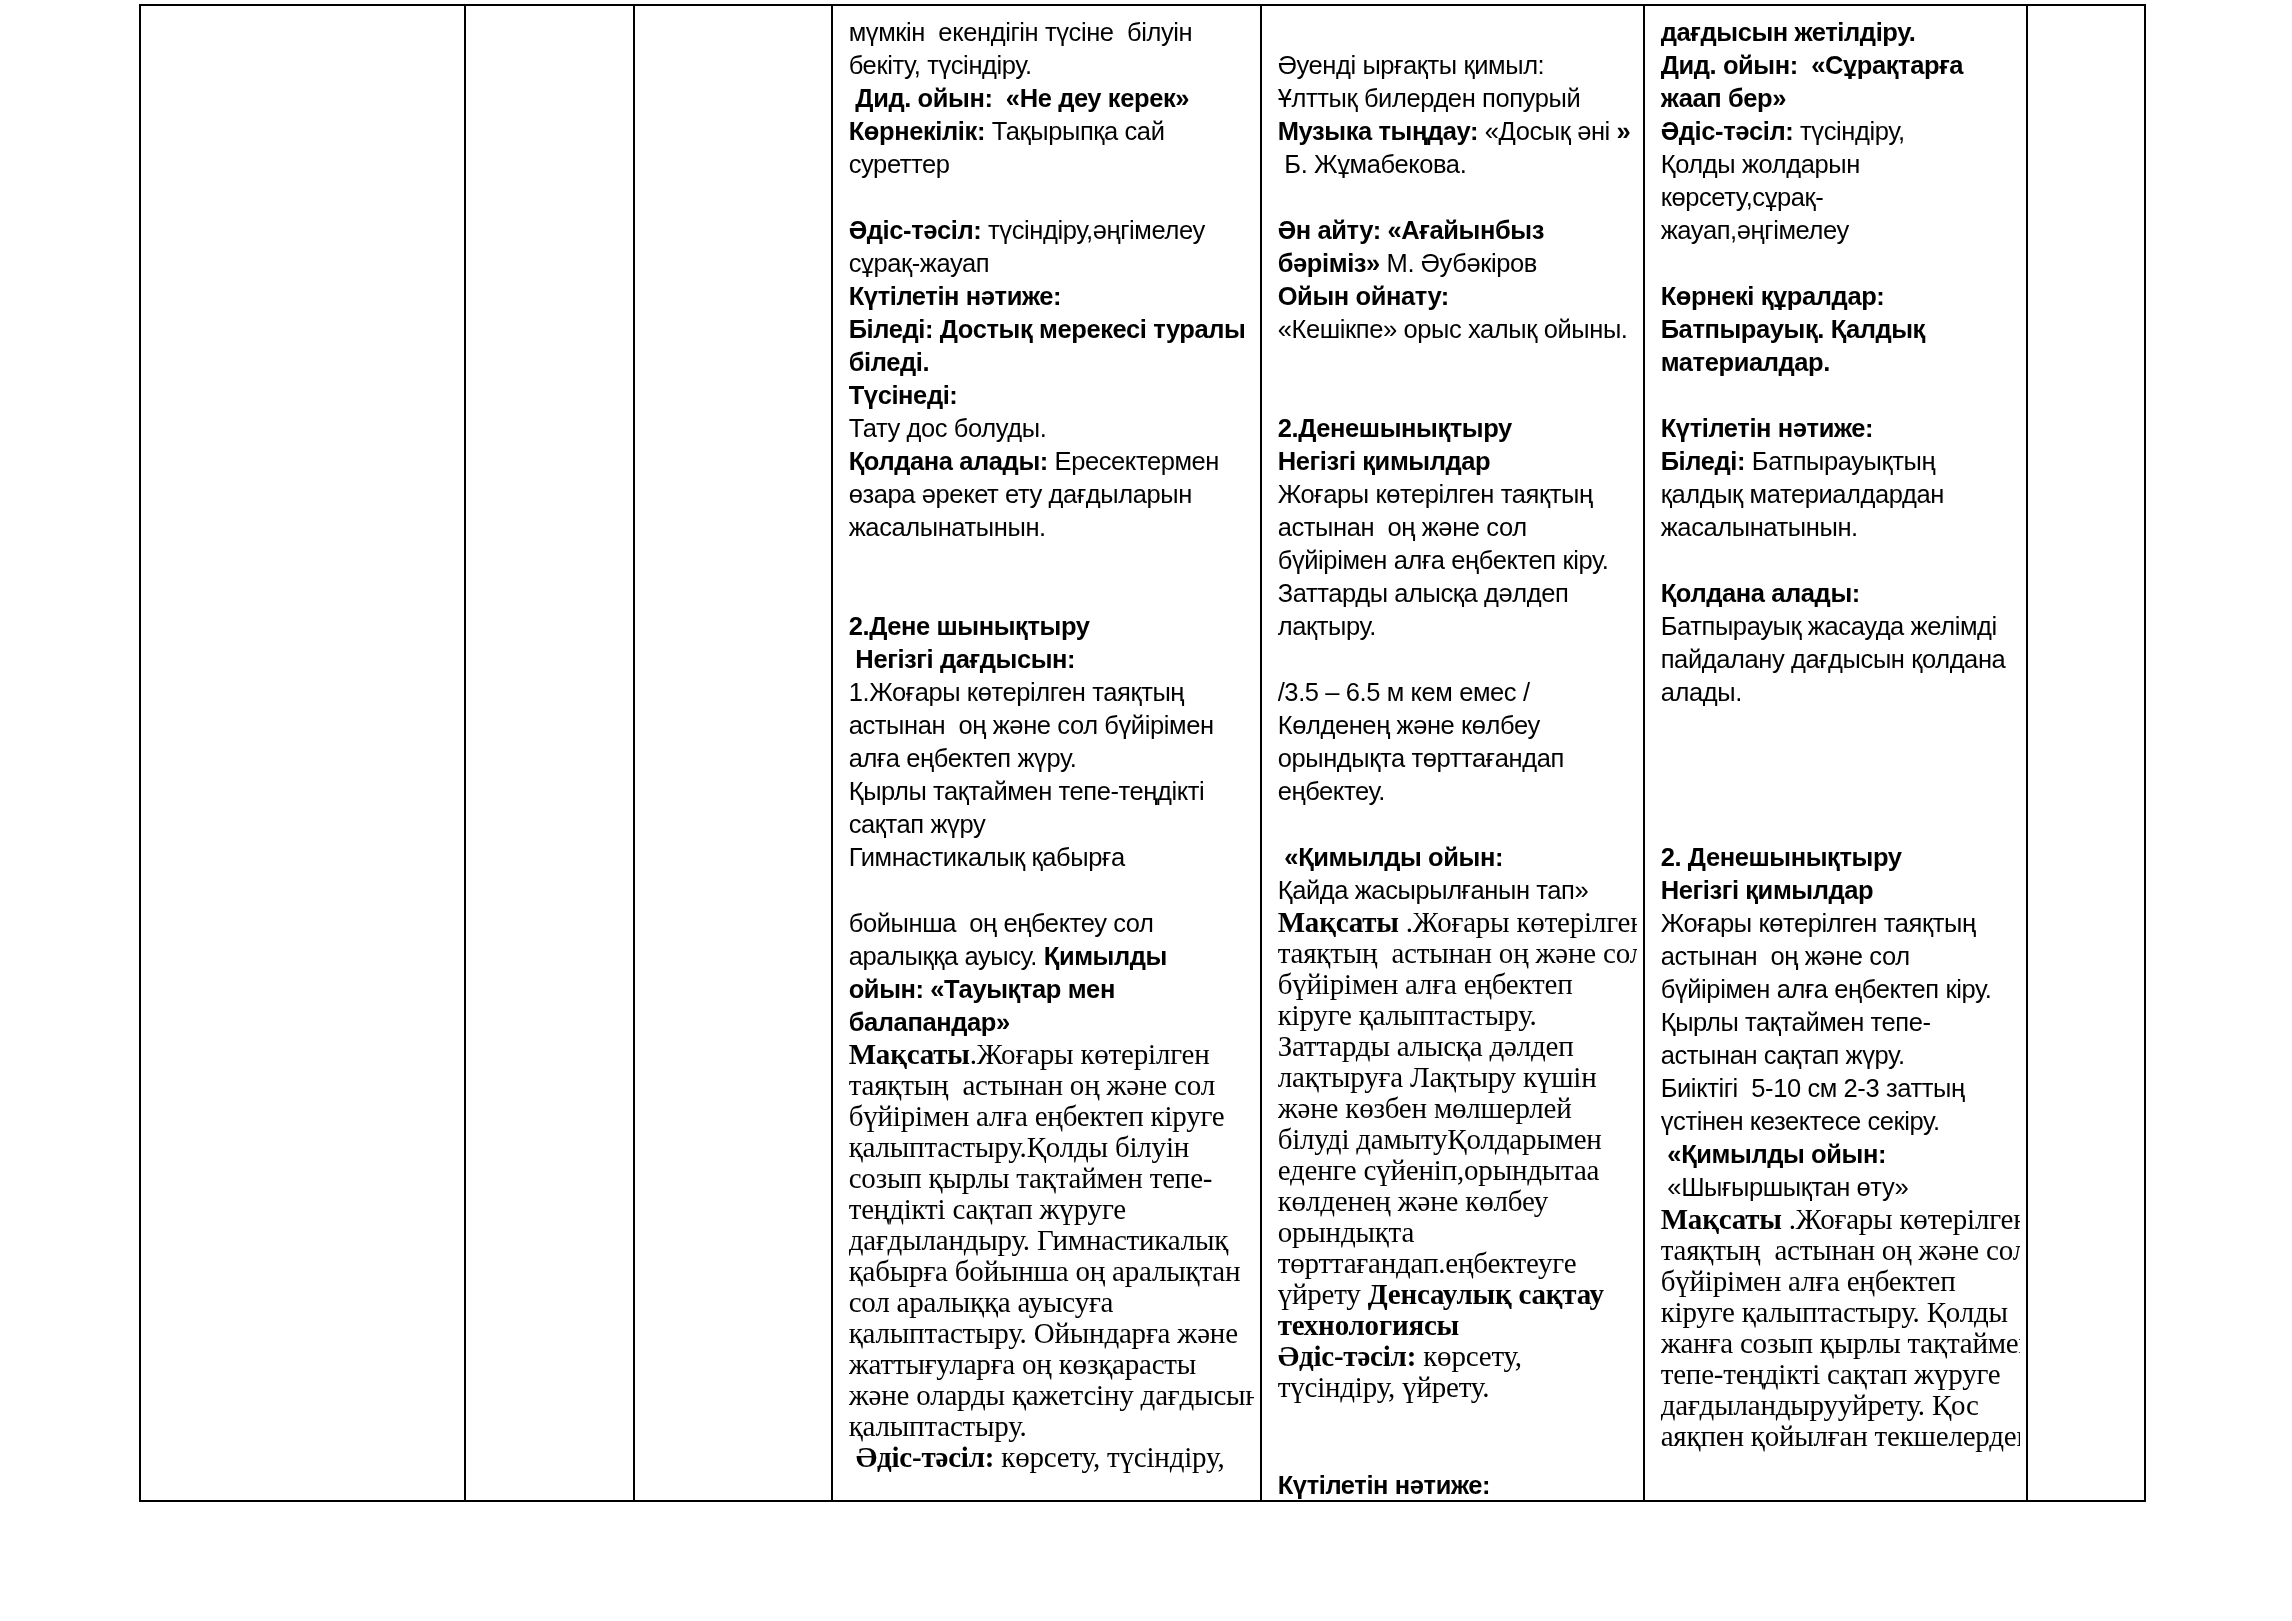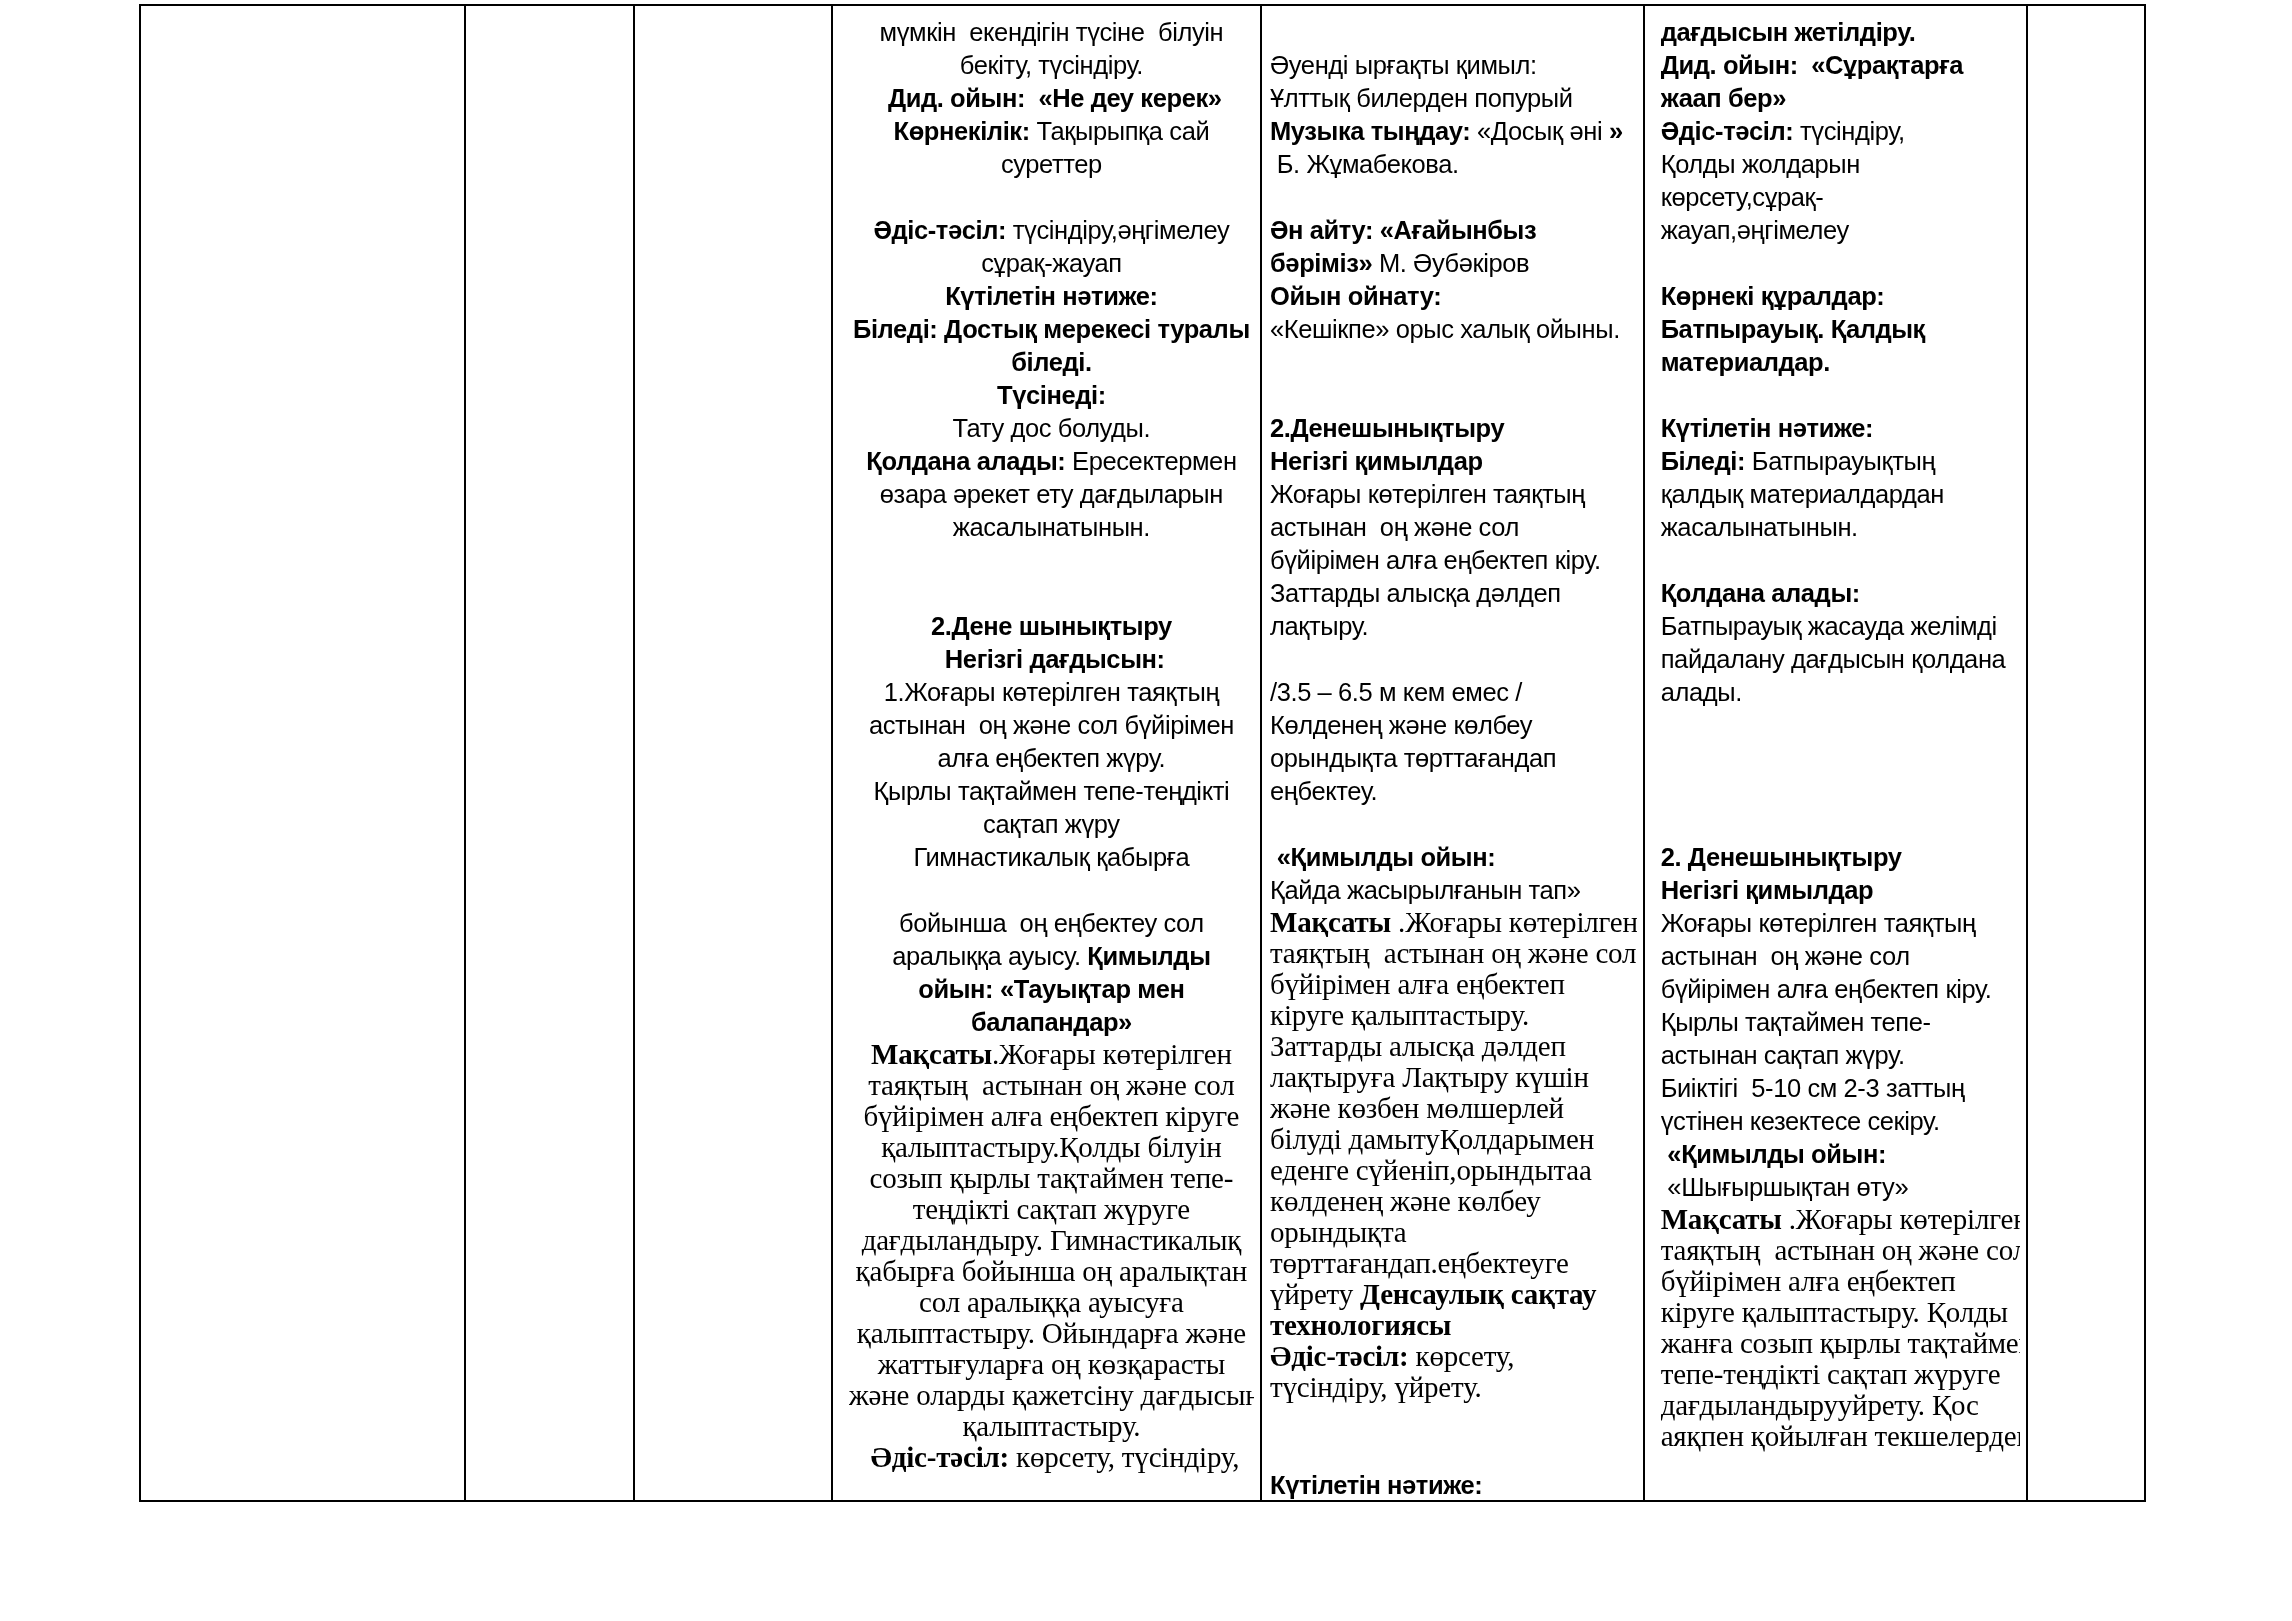--- a/index.html
+++ b/index.html
@@ -24,22 +24,22 @@
     box-sizing:border-box;
     border-right:2.9px solid #000;
     padding:9.8px 5.9px 0 15.7px;
     overflow:hidden;
     color:#000;
   }
   .col:last-child{border-right:none;}
   .col.c1{width:325px;}
   .col.c2{width:169px;}
   .col.c3{width:198px;}
-  .col.c4{width:429px;text-align:center;}
-  .col.c5{width:383px;padding-left:8px;}
+  .col.c4{width:429px;}
+  .col.c5{width:383px;}
   .col.c6{width:383px;}
   .col.c7{flex:1;}
   .ln{
     white-space:pre;
     overflow:hidden;
   }
   .ln.sans{
     height:33px;line-height:33px;
     font-family:"Liberation Sans",sans-serif;
     font-size:25.5px;

